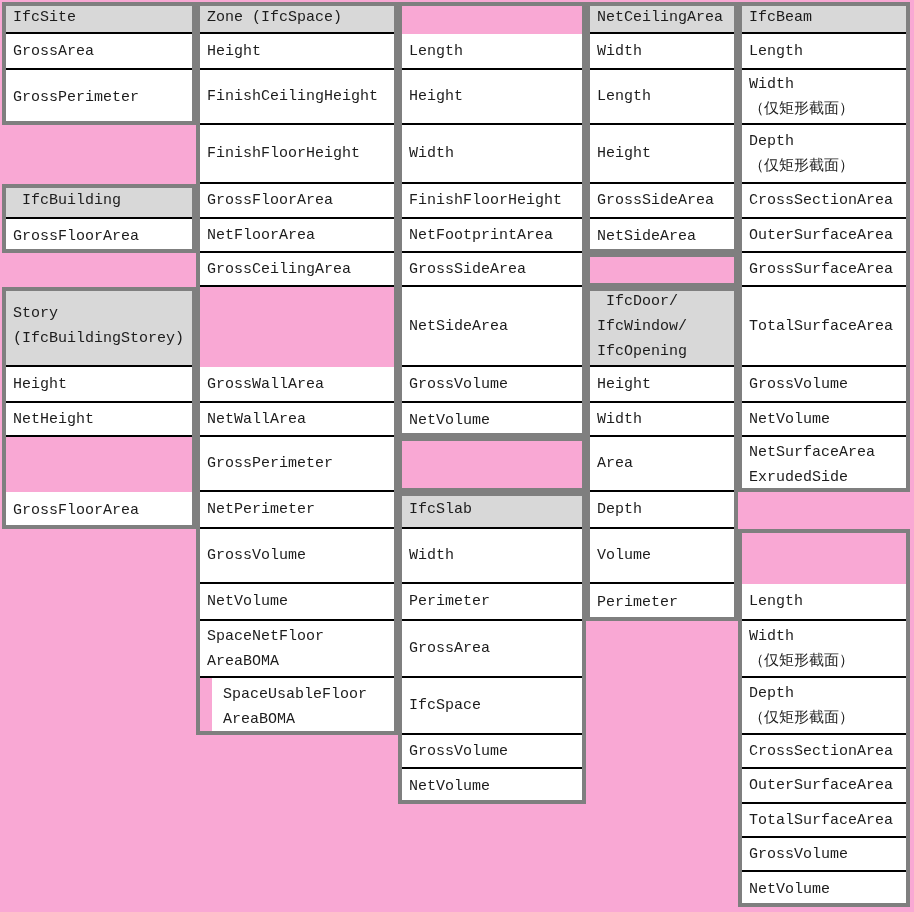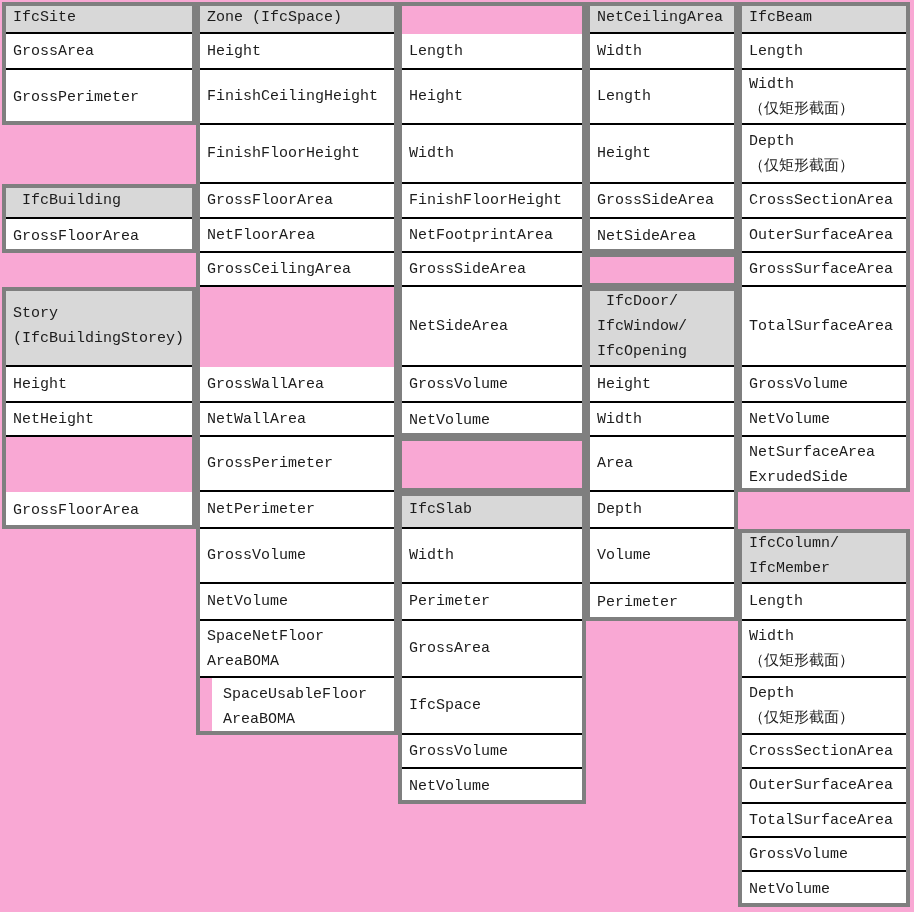--- a/index.html
+++ b/index.html
@@ -131,22 +131,20 @@
 （仅矩形截面）</div>
       <div class="cell" style="grid-area: 5 / 5;">CrossSectionArea</div>
       <div class="cell" style="grid-area: 6 / 5;">OuterSurfaceArea</div>
       <div class="cell" style="grid-area: 7 / 5;">GrossSurfaceArea</div>
       <div class="cell" style="grid-area: 8 / 5;">TotalSurfaceArea</div>
       <div class="cell" style="grid-area: 9 / 5;">GrossVolume</div>
       <div class="cell" style="grid-area: 10 / 5;">NetVolume</div>
       <div class="cell last" style="grid-area: 11 / 5;">NetSurfaceArea
 ExrudedSide</div>
       <div class="frame" style="grid-area: 1 / 5 / 12;"></div>
-      <div class="cell header" style="grid-area: 13 / 5;">IfcColumn/
-IfcMember</div>
       <div class="cell" style="grid-area: 14 / 5;">Length</div>
       <div class="cell" style="grid-area: 15 / 5;">Width
 （仅矩形截面）</div>
       <div class="cell" style="grid-area: 16 / 5;">Depth
 （仅矩形截面）</div>
       <div class="cell" style="grid-area: 17 / 5;">CrossSectionArea</div>
       <div class="cell" style="grid-area: 18 / 5;">OuterSurfaceArea</div>
       <div class="cell" style="grid-area: 19 / 5;">TotalSurfaceArea</div>
       <div class="cell" style="grid-area: 20 / 5;">GrossVolume</div>
       <div class="cell last" style="grid-area: 21 / 5;">NetVolume</div>

